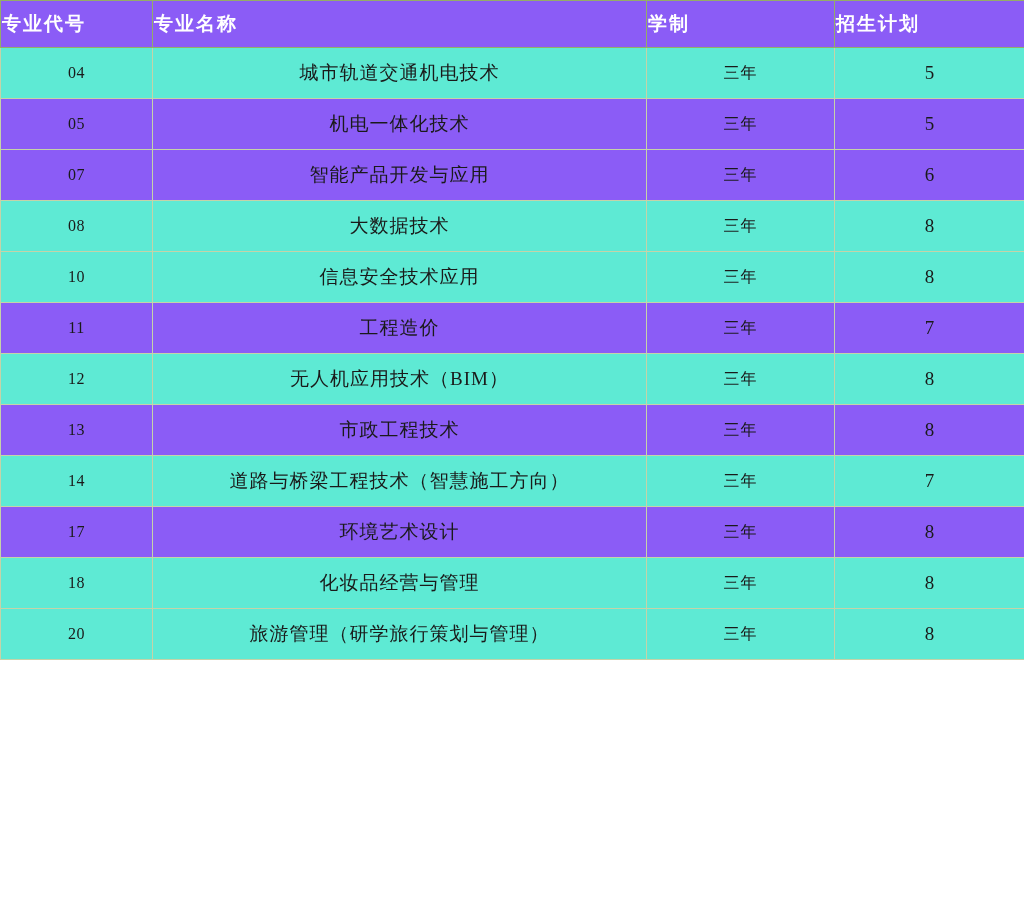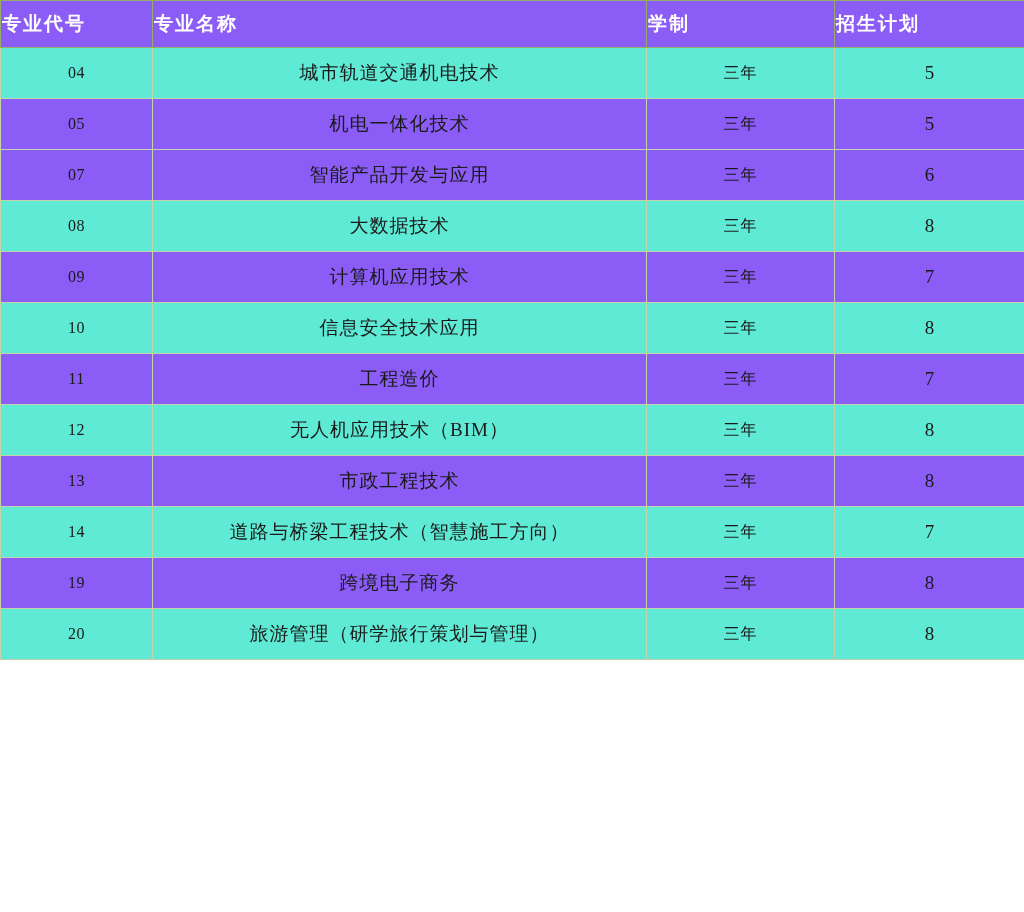--- a/index.html
+++ b/index.html
@@ -86,26 +86,20 @@
         <td class="cell-name">智能产品开发与应用</td>
         <td class="cell-years">三年</td>
         <td class="cell-plan">6</td>
       </tr>
       <tr class="row-odd">
         <td class="cell-code">08</td>
         <td class="cell-name">大数据技术</td>
         <td class="cell-years">三年</td>
         <td class="cell-plan">8</td>
       </tr>
-      <tr class="row-even">
-        <td class="cell-code">09</td>
-        <td class="cell-name">计算机应用技术</td>
-        <td class="cell-years">三年</td>
-        <td class="cell-plan">7</td>
-      </tr>
       <tr class="row-odd">
         <td class="cell-code">10</td>
         <td class="cell-name">信息安全技术应用</td>
         <td class="cell-years">三年</td>
         <td class="cell-plan">8</td>
       </tr>
       <tr class="row-even">
         <td class="cell-code">11</td>
         <td class="cell-name">工程造价</td>
         <td class="cell-years">三年</td>
@@ -123,22 +117,28 @@
         <td class="cell-years">三年</td>
         <td class="cell-plan">8</td>
       </tr>
       <tr class="row-odd">
         <td class="cell-code">14</td>
         <td class="cell-name">道路与桥梁工程技术（智慧施工方向）</td>
         <td class="cell-years">三年</td>
         <td class="cell-plan">7</td>
       </tr>
       <tr class="row-even">
-        <td class="cell-code">19</td>
-        <td class="cell-name">跨境电子商务</td>
+        <td class="cell-code">17</td>
+        <td class="cell-name">环境艺术设计</td>
+        <td class="cell-years">三年</td>
+        <td class="cell-plan">8</td>
+      </tr>
+      <tr class="row-odd">
+        <td class="cell-code">18</td>
+        <td class="cell-name">化妆品经营与管理</td>
         <td class="cell-years">三年</td>
         <td class="cell-plan">8</td>
       </tr>
       <tr class="row-odd">
         <td class="cell-code">20</td>
         <td class="cell-name">旅游管理（研学旅行策划与管理）</td>
         <td class="cell-years">三年</td>
         <td class="cell-plan">8</td>
       </tr>
     </tbody>

